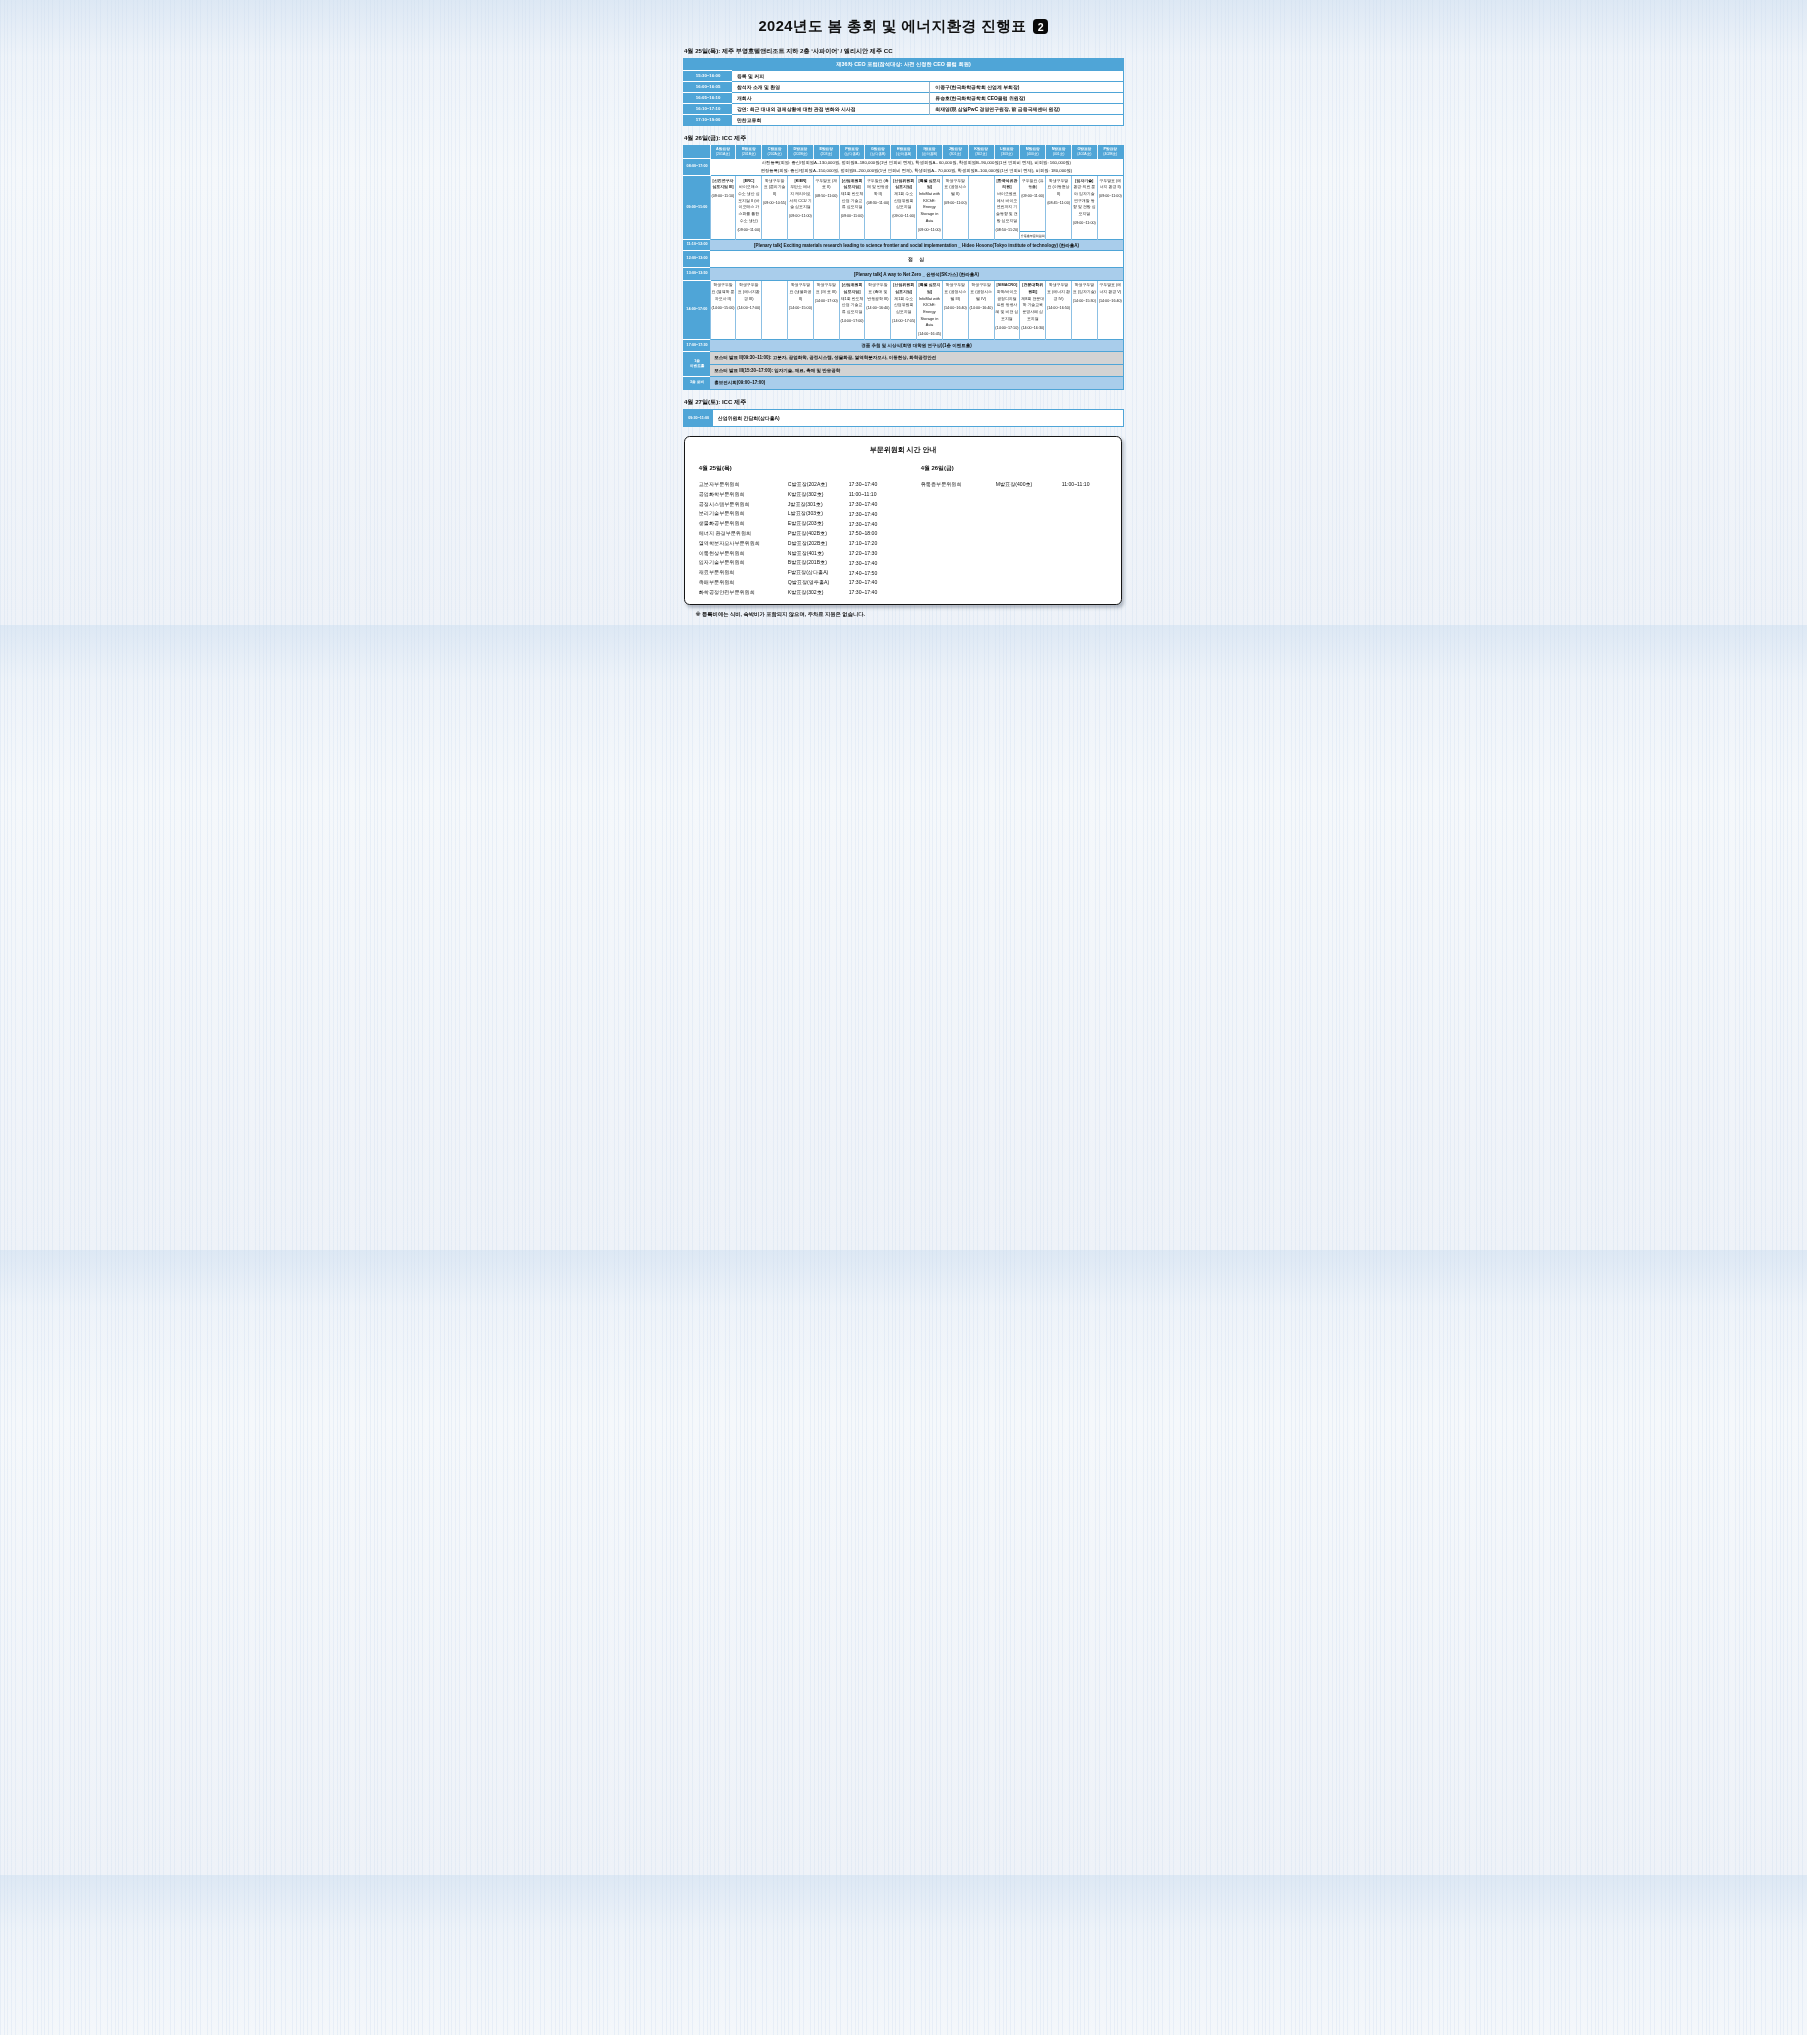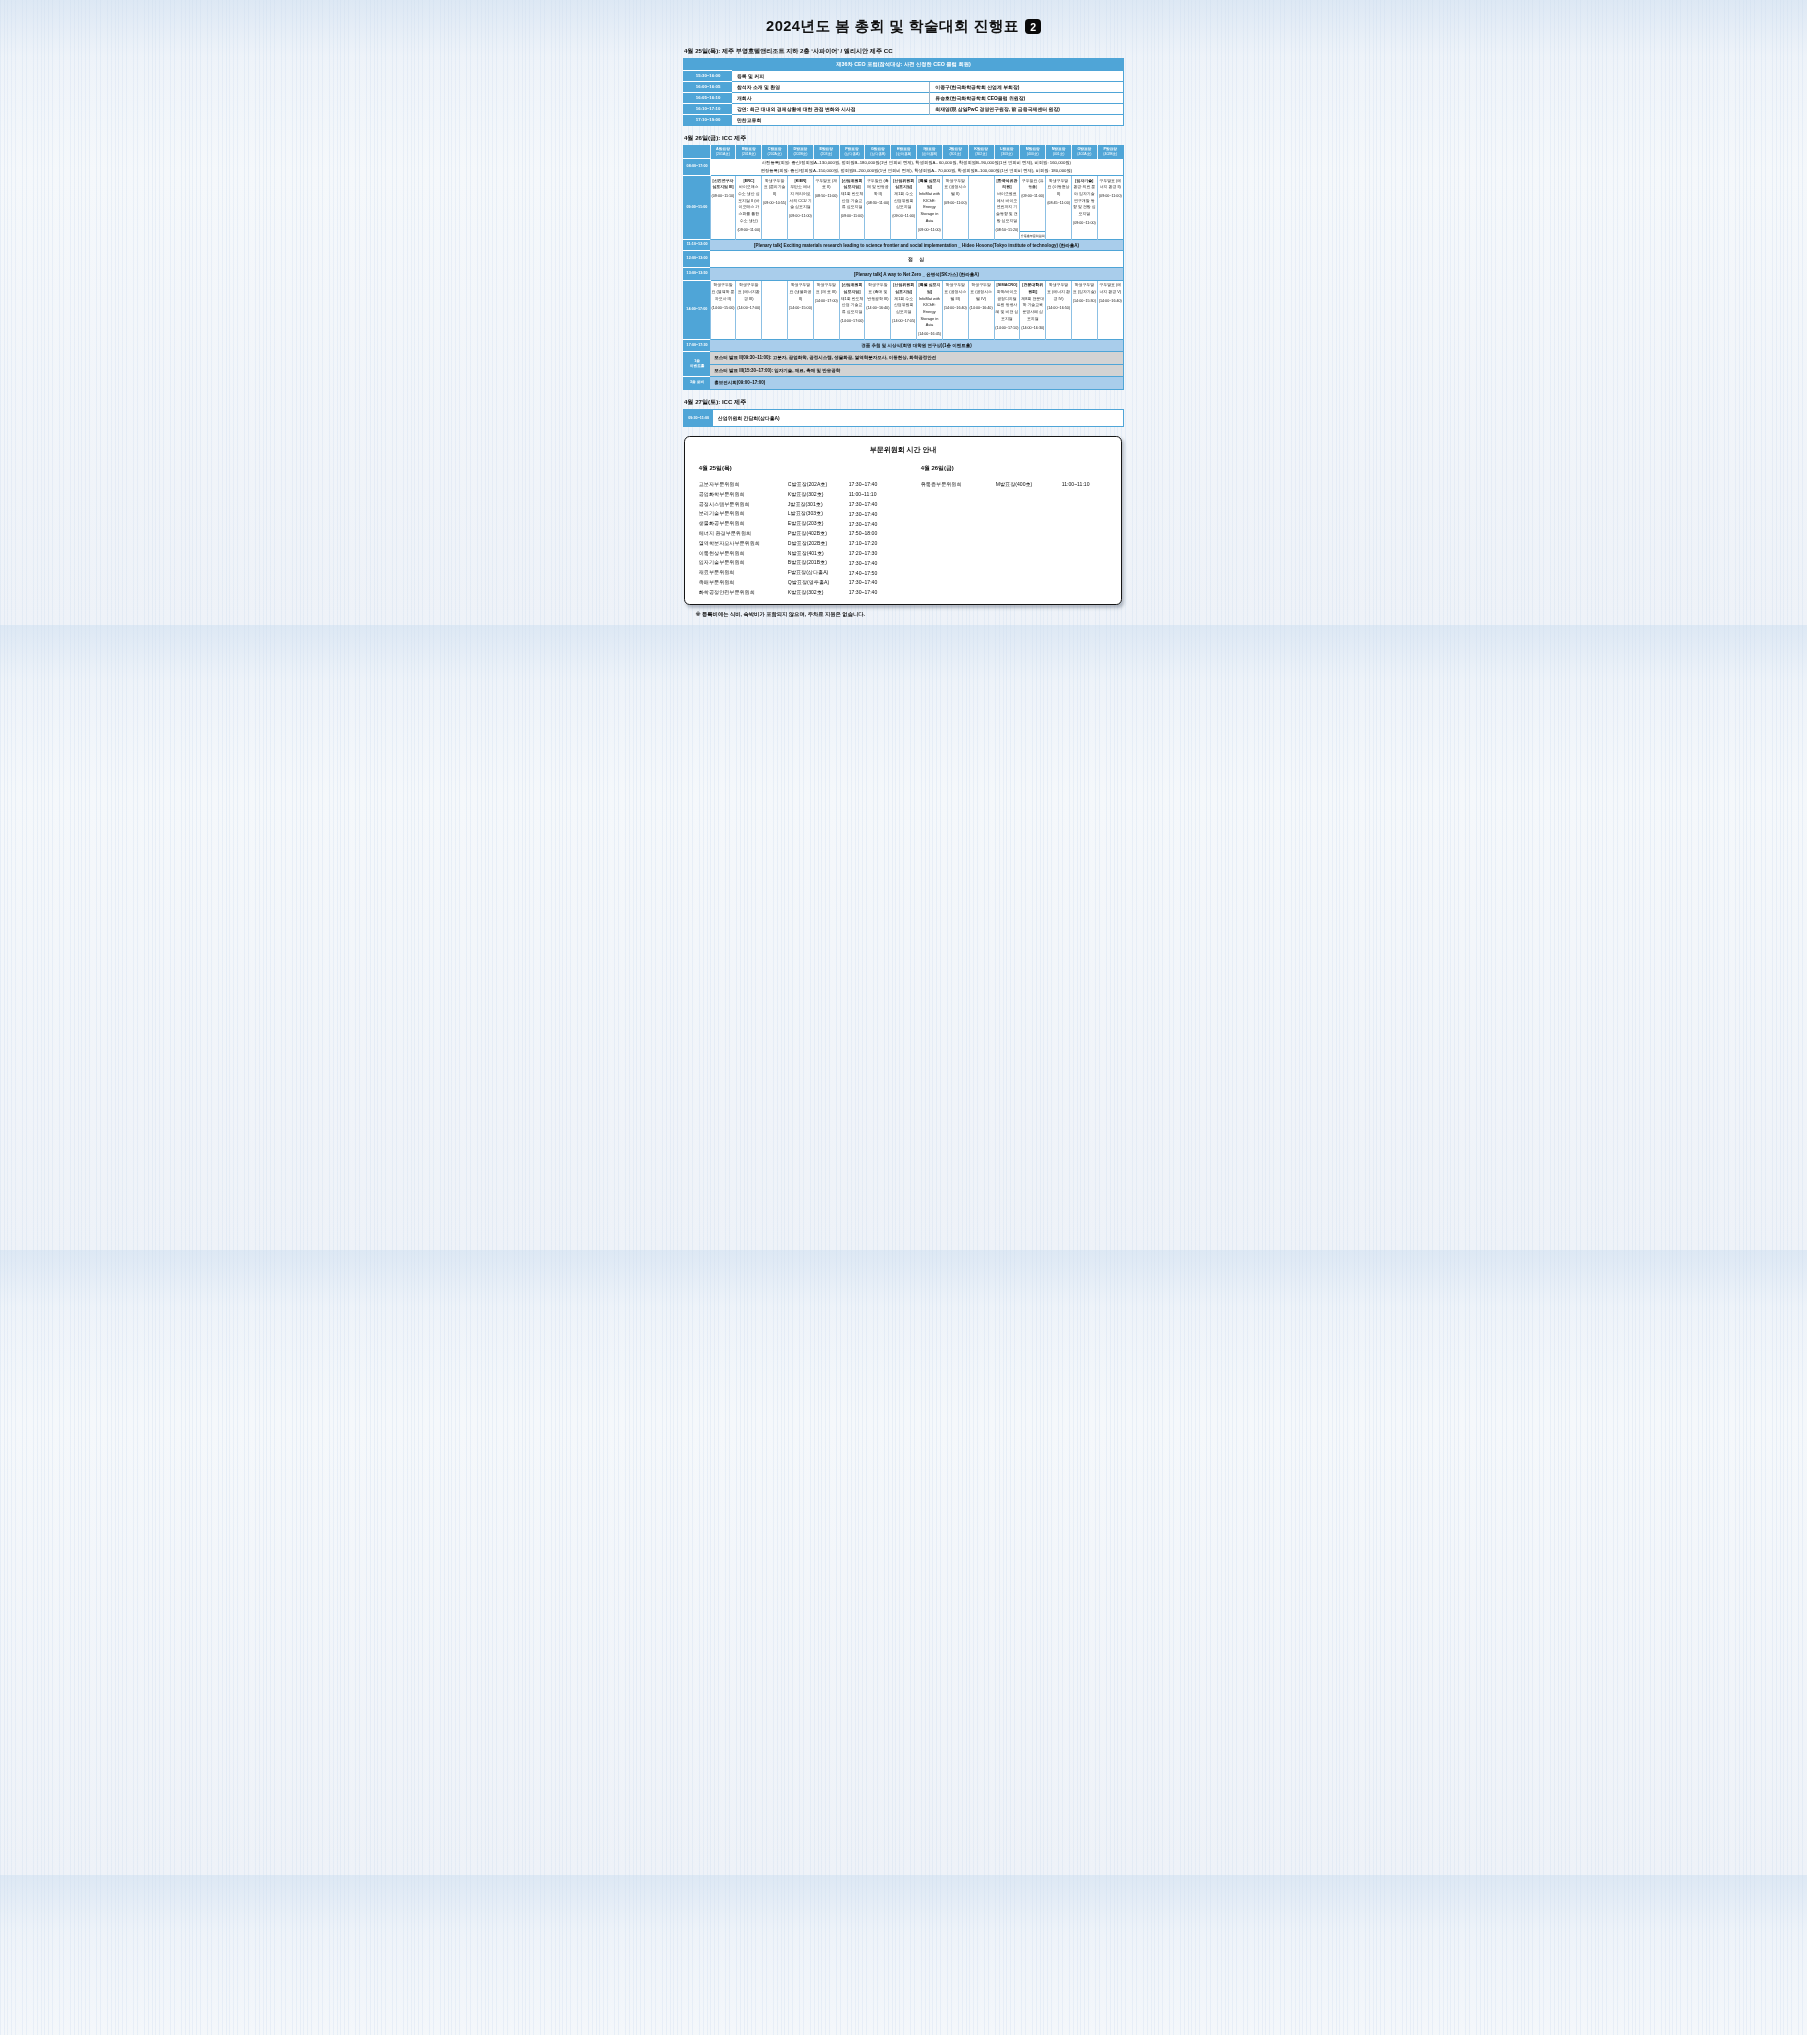--- a/index.html
+++ b/index.html
@@ -88,21 +88,21 @@
   .cb-name,.cb-venue,.cb-time{white-space:nowrap;}
 
   .footnote{font-size:5.3px;font-weight:700;margin:5.7px 0 0 12.2px;}
 </style>
 </head>
 <body>
 
 <div class="page">
 
   <header class="title-row">
-    <h1>2024년도 봄 총회 및 학술대회 진행표</h1>
+    <h1>2024년도 봄 총회 및 에너지환경 진행표</h1>
     <span class="badge">2</span>
   </header>
 
   <h2 class="sec-heading">4월 25일(목): 제주 부영호텔앤리조트 지하 2층 ‘사파이어’ / 엘리시안 제주 CC</h2>
 
   <table class="ceo-table">
     <colgroup>
         <col style="width:11%">
         <col style="width:45%">
         <col style="width:44%">

